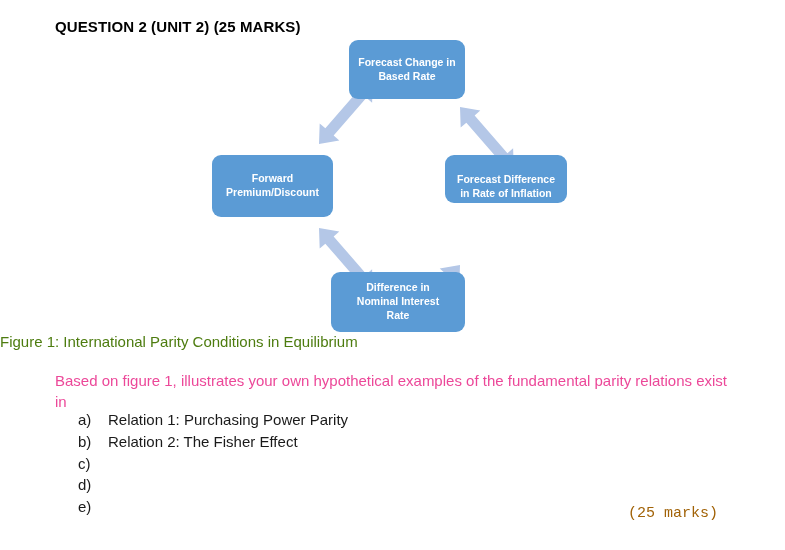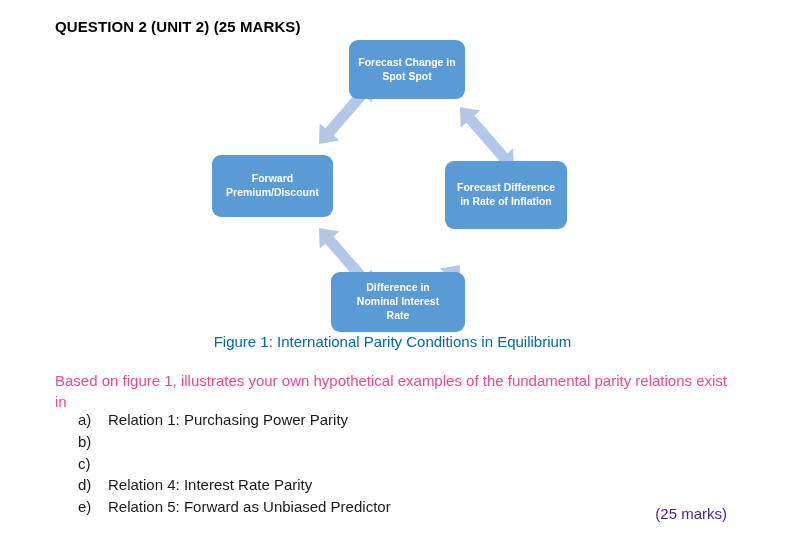--- a/index.html
+++ b/index.html
@@ -55,38 +55,38 @@
     display: flex;
     align-items: center;
     justify-content: center;
     padding: 2px 6px;
     box-sizing: border-box;
   }
   .node span { display: block; }
 
   .node-top    { left: 159px; top: 6px;   width: 116px; height: 59px; }
   .node-left   { left: 22px;  top: 121px; width: 121px; height: 62px; }
-  .node-right  { left: 255px; top: 127px; width: 122px; height: 68px; }
+  .node-right  { left: 255px; top: 121px; width: 122px; height: 48px; align-items: flex-end; }
   .node-bottom { left: 141px; top: 238px; width: 134px; height: 60px; }
 
   .arrow-layer {
     position: absolute;
     inset: 0;
     pointer-events: none;
   }
 
   
   .caption {
     position: absolute;
     left: 0;
     right: 0;
     top: 333px;
-    text-align: center;
-    font-size: 15px;
-    color: #0369a1;
+    text-align: left;
+    font-size: 15px;
+    color: #4d7c0f;
   }
 
   
   .body-text {
     position: absolute;
     left: 55px;
     top: 370px;
     width: 685px;
     font-size: 15px;
     line-height: 1.4;
@@ -106,24 +106,25 @@
     display: flex;
     align-items: baseline;
   }
   .list-marker {
     width: 30px;
     flex: none;
   }
 
   .marks-note {
     position: absolute;
-    right: 58px;
+    right: 67px;
     top: 505px;
     font-size: 15px;
-    color: #4c1d95;
+    color: #a16207;
+    font-family: Liberation Mono, monospace;
   }
 </style>
 </head>
 <body>
 
 <div id="page">
 
   <div class="q-title">QUESTION 2 (UNIT 2) (25 MARKS)</div>
 
   <div class="diagram">
@@ -149,21 +150,21 @@
       </g>
 
       <g transform="translate(270,231) rotate(131)" fill="#b4c7e7">
         <use href="#dbl-arrow"></use>
       </g>
     </svg>
 
     <div class="node node-top">
       <div>
         <span>Forecast Change in</span>
-        <span>Spot Spot</span>
+        <span>Based Rate</span>
       </div>
     </div>
 
     <div class="node node-left">
       <div>
         <span>Forward</span>
         <span>Premium/Discount</span>
       </div>
     </div>
 
@@ -187,29 +188,28 @@
 
   <div class="body-text">Based on figure 1, illustrates your own hypothetical examples of the fundamental parity relations exist in</div>
 
   <div class="list">
     <div class="list-item">
       <span class="list-marker">a)</span>
       <span>Relation 1: Purchasing Power Parity</span>
     </div>
     <div class="list-item">
       <span class="list-marker">b)</span>
+      <span>Relation 2: The Fisher Effect</span>
     </div>
     <div class="list-item">
       <span class="list-marker">c)</span>
     </div>
     <div class="list-item">
       <span class="list-marker">d)</span>
-      <span>Relation 4: Interest Rate Parity</span>
     </div>
     <div class="list-item">
       <span class="list-marker">e)</span>
-      <span>Relation 5: Forward as Unbiased Predictor</span>
     </div>
   </div>
 
   <div class="marks-note">(25 marks)</div>
 
 </div>
 
 </body></html>

